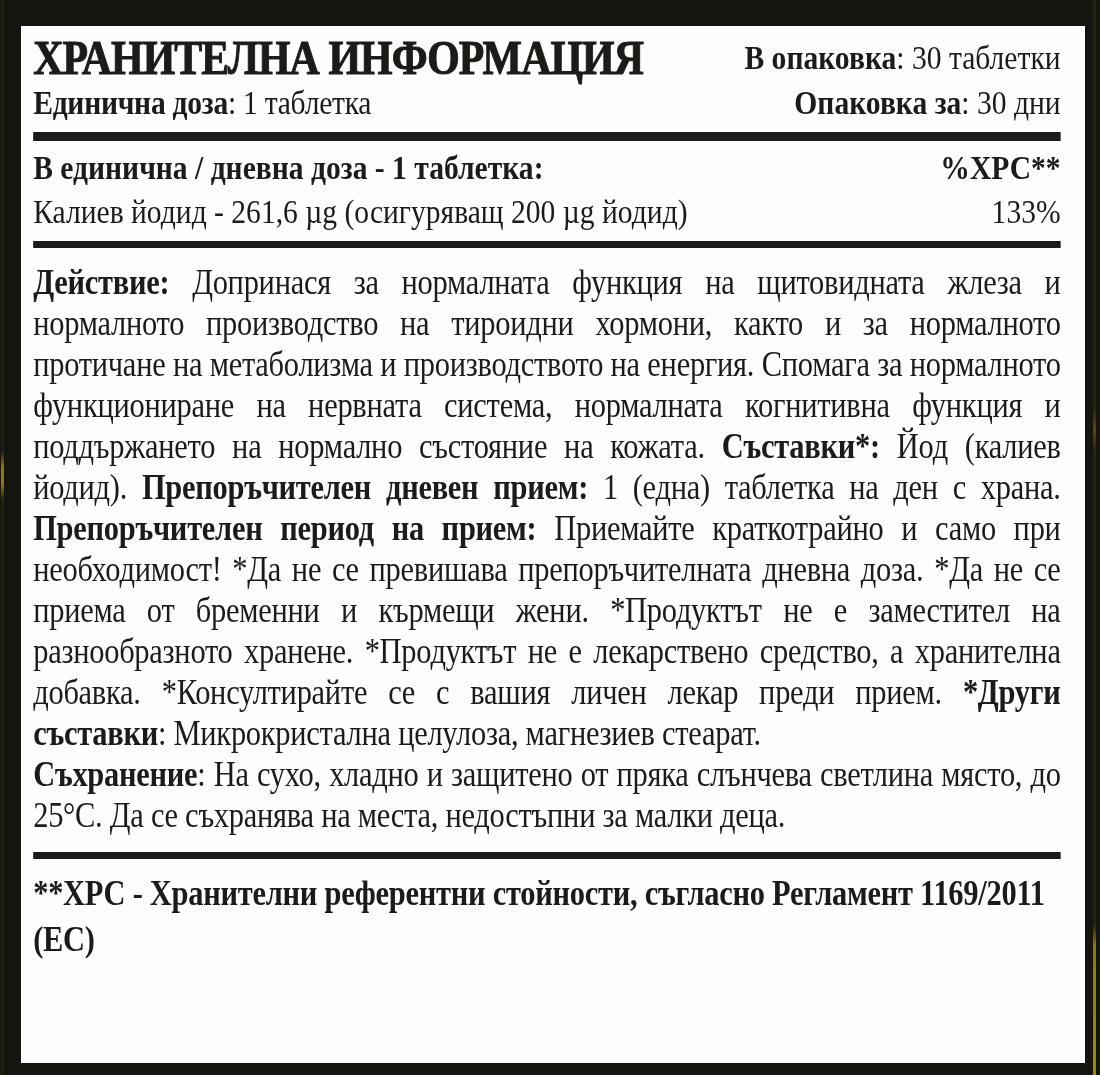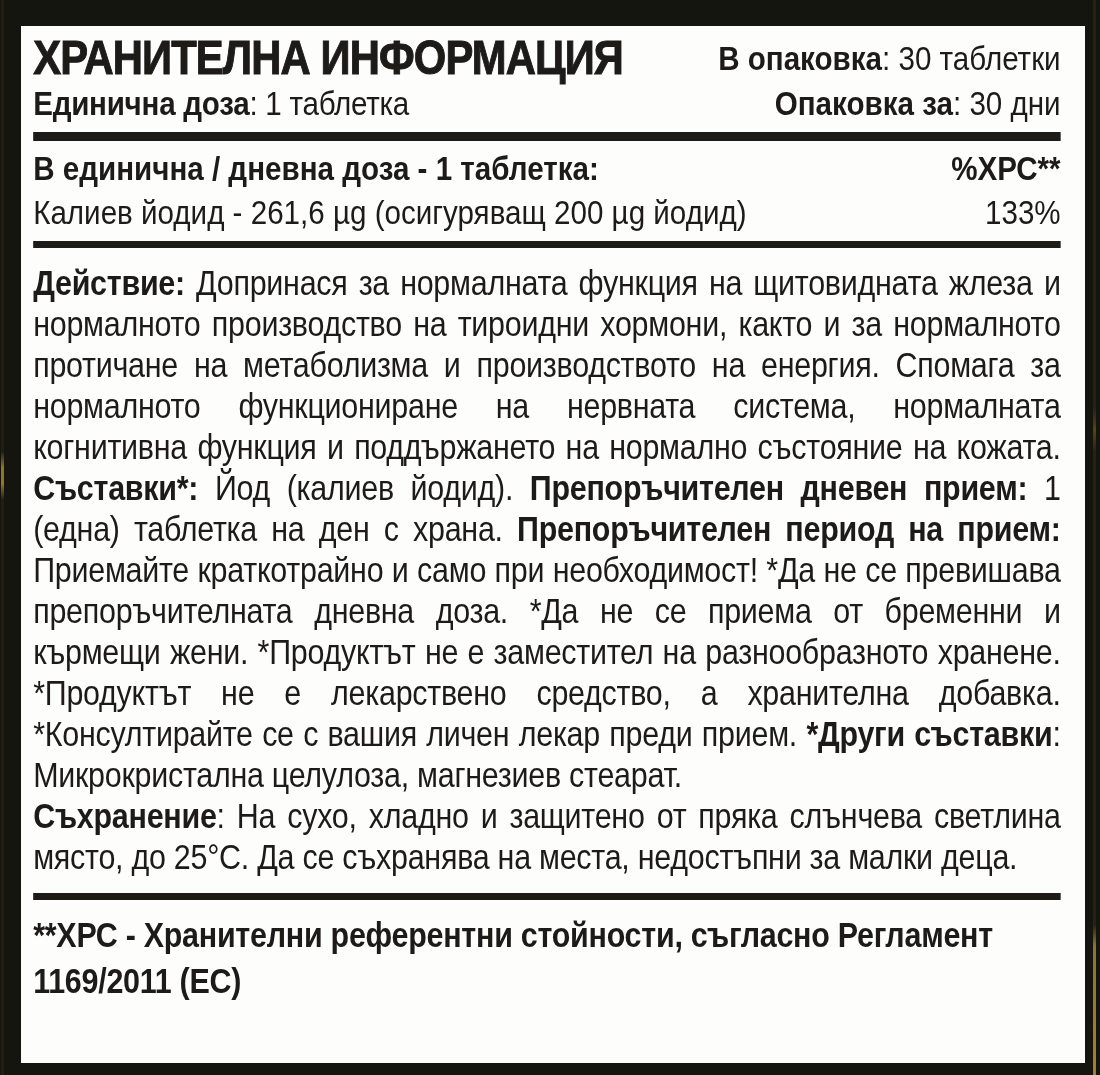--- a/index.html
+++ b/index.html
@@ -29,20 +29,21 @@
       rgba(138,118,37,0.14) 0%, rgba(138,118,37,0.14) 38%,
       rgba(154,132,40,0.45) 40%, rgba(138,118,37,0.14) 42%,
       rgba(138,118,37,0.14) 86%,
       #8a7625 88%, #9a8428 99%);
   }
   .panel {
     position: absolute;
     left: 21px; top: 26px; right: 15px; bottom: 12px;
     background: var(--paper);
     overflow: hidden;
+    font-family: Liberation Serif, serif;
   }
   
   .condense {
     width: calc(100% / 0.87);
     transform: scaleX(0.87);
     transform-origin: 0 0;
     padding: 8px 28px 0 14px;
   }
   .b { font-weight: bold; }
 

